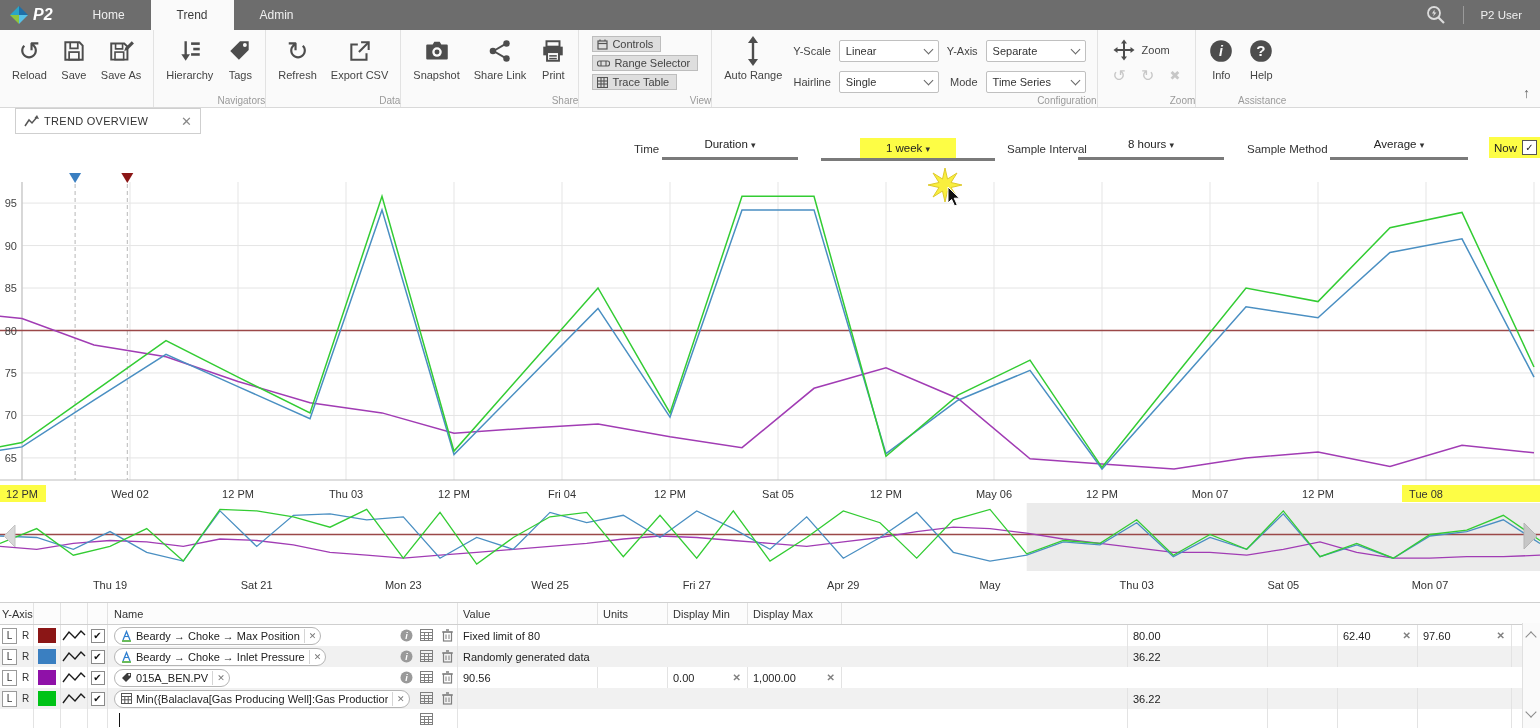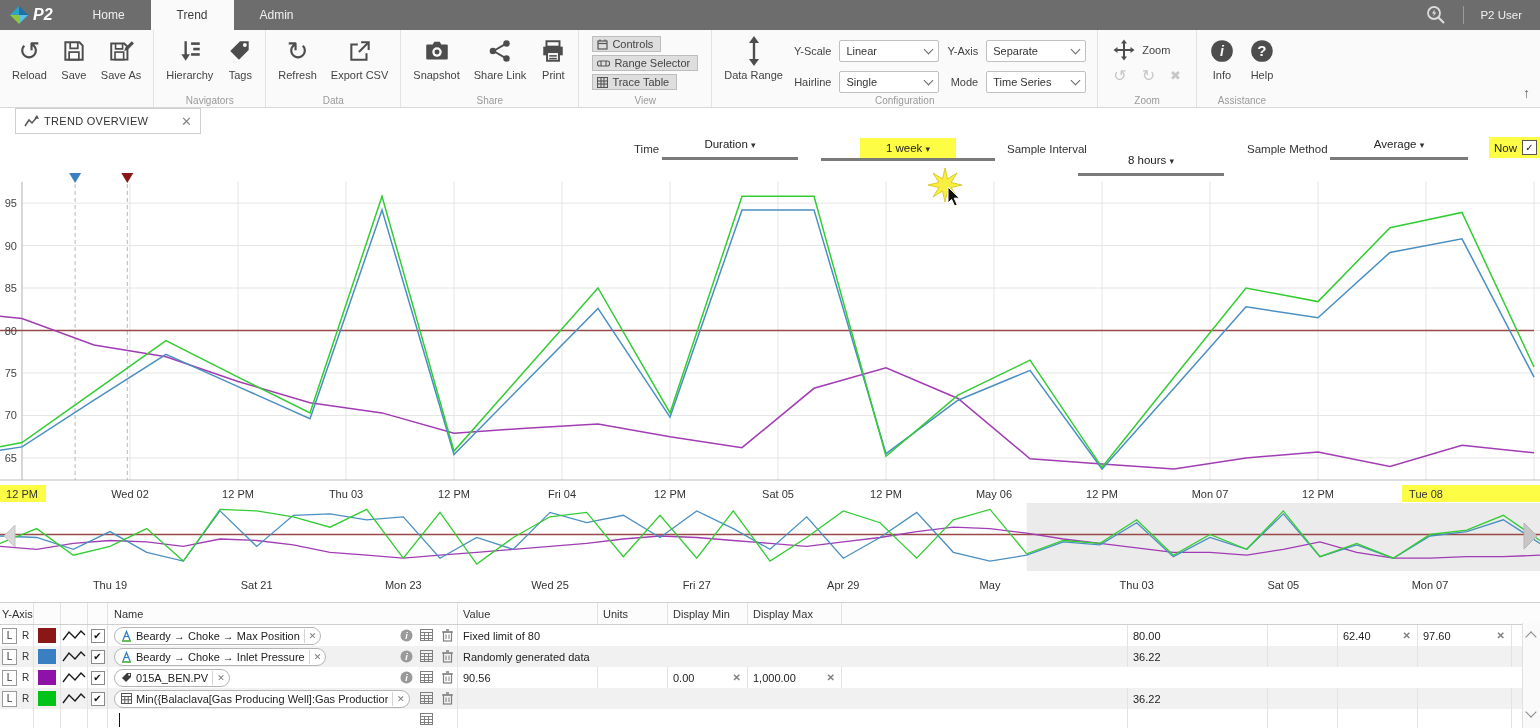--- a/index.html
+++ b/index.html
@@ -11,21 +11,21 @@
   .logo .p2txt{color:#fff;font-weight:bold;font-size:16px;font-style:italic;}
   .top-tab{padding:0 26px;display:flex;align-items:center;font-size:12px;color:#f0f0f0;cursor:default;}
   .top-tab.active{background:#fafafa;color:#3c3c3c;}
   .topbar-right{margin-left:auto;display:flex;align-items:center;gap:16px;padding-right:18px;}
   .vdiv{width:1px;height:18px;background:#9a9a9a;}
   .user{font-size:11.5px;color:#f0f0f0;}
 
   
   .ribbon{position:absolute;top:30px;left:0;right:0;height:77px;background:#fafafa;border-bottom:1px solid #d9d9d9;display:flex;}
   .rgroup{position:relative;display:flex;align-items:flex-start;padding:1px 5px 13px 5px;border-right:1px solid #e2e2e2;}
-  .glabel{position:absolute;bottom:1px;left:0;right:0;text-align:center;font-size:10px;color:#9a9a9a;}
+  .glabel{position:absolute;bottom:1px;left:0;right:0;text-align:right;font-size:10px;color:#9a9a9a;}
   .rbtn{display:flex;flex-direction:column;align-items:center;padding:4px 7px 0 7px;gap:2px;cursor:default;}
   .rbtn .icon{height:32px;display:flex;align-items:center;justify-content:center;color:#4d4d4d;}
   .rbtn .glyph{font-size:26px;color:#4d4d4d;line-height:28px;}
   .rbtn .lbl{font-size:11px;color:#444;white-space:nowrap;}
   .toggles{display:flex;flex-direction:column;gap:3px;padding:5px 8px 0 8px;}
   .toggle{display:flex;align-items:center;gap:4px;background:#dedede;border:1px solid #bdbdbd;font-size:11px;color:#444;padding:1px 7px 1px 4px;white-space:nowrap;width:fit-content;}
   .cfgwrap{display:flex;align-items:flex-start;}
   .cfg{display:grid;grid-template-columns:auto auto auto auto;gap:9px 8px;align-items:center;padding:9px 6px 0 4px;}
   .flabel{font-size:11px;color:#444;text-align:right;white-space:nowrap;}
   .rselect{width:86px;height:20px;border:1px solid #c0c0c0;border-radius:2px;background:#fff;font-size:11px;color:#333;display:flex;align-items:center;justify-content:space-between;padding:0 6px;}
@@ -264,21 +264,21 @@
     <div class="rgroup">
       <div class="cfgwrap">
         <div class="rbtn">
           <span class="icon">
             <svg width="18" height="30" viewBox="0 0 18 30">
                 <line x1="9" y1="5" x2="9" y2="25" stroke="#4d4d4d" stroke-width="2.4"></line>
                 <polygon points="4,7 14,7 9,0" fill="#4d4d4d"></polygon>
                 <polygon points="4,23 14,23 9,30" fill="#4d4d4d"></polygon>
               </svg>
           </span>
-          <span class="lbl">Data Range</span>
+          <span class="lbl">Auto Range</span>
         </div>
         <div class="cfg">
           <span class="flabel">Y-Scale</span>
           <div class="rselect">
               <span>Linear</span>
               <span class="selchev"></span>
             </div>
           <span class="flabel">Y-Axis</span>
           <div class="rselect">
               <span>Separate</span>
@@ -359,21 +359,21 @@
 
   <div class="ctrlrow">
     <span class="clabel" style="left:622px;">Time</span>
     <div class="tdrop" style="left:650px;width:136px;">
       <span>Duration</span> <span class="caret">▾</span>
     </div>
     <div class="tdrop" style="left:809px;width:174px;padding-bottom:0;">
       <span class="hlbox" style="display:inline-block;background:#fdfd45;"><span>1 week</span> <span class="caret">▾</span></span>
     </div>
     <span class="clabel" style="left:995px;">Sample Interval</span>
-    <div class="tdrop" style="left:1066px;width:146px;margin-top:16px;">
+    <div class="tdrop" style="left:1066px;width:146px;">
       <span>8 hours</span> <span class="caret">▾</span>
     </div>
     <span class="clabel" style="left:1235px;">Sample Method</span>
     <div class="tdrop" style="left:1318px;width:138px;">
       <span>Average</span> <span class="caret">▾</span>
     </div>
     <div class="nowbox" style="left:1477px;background:#fdfd45;">
       <span>Now</span>
       <span class="nowcheck">✓</span>
     </div>

